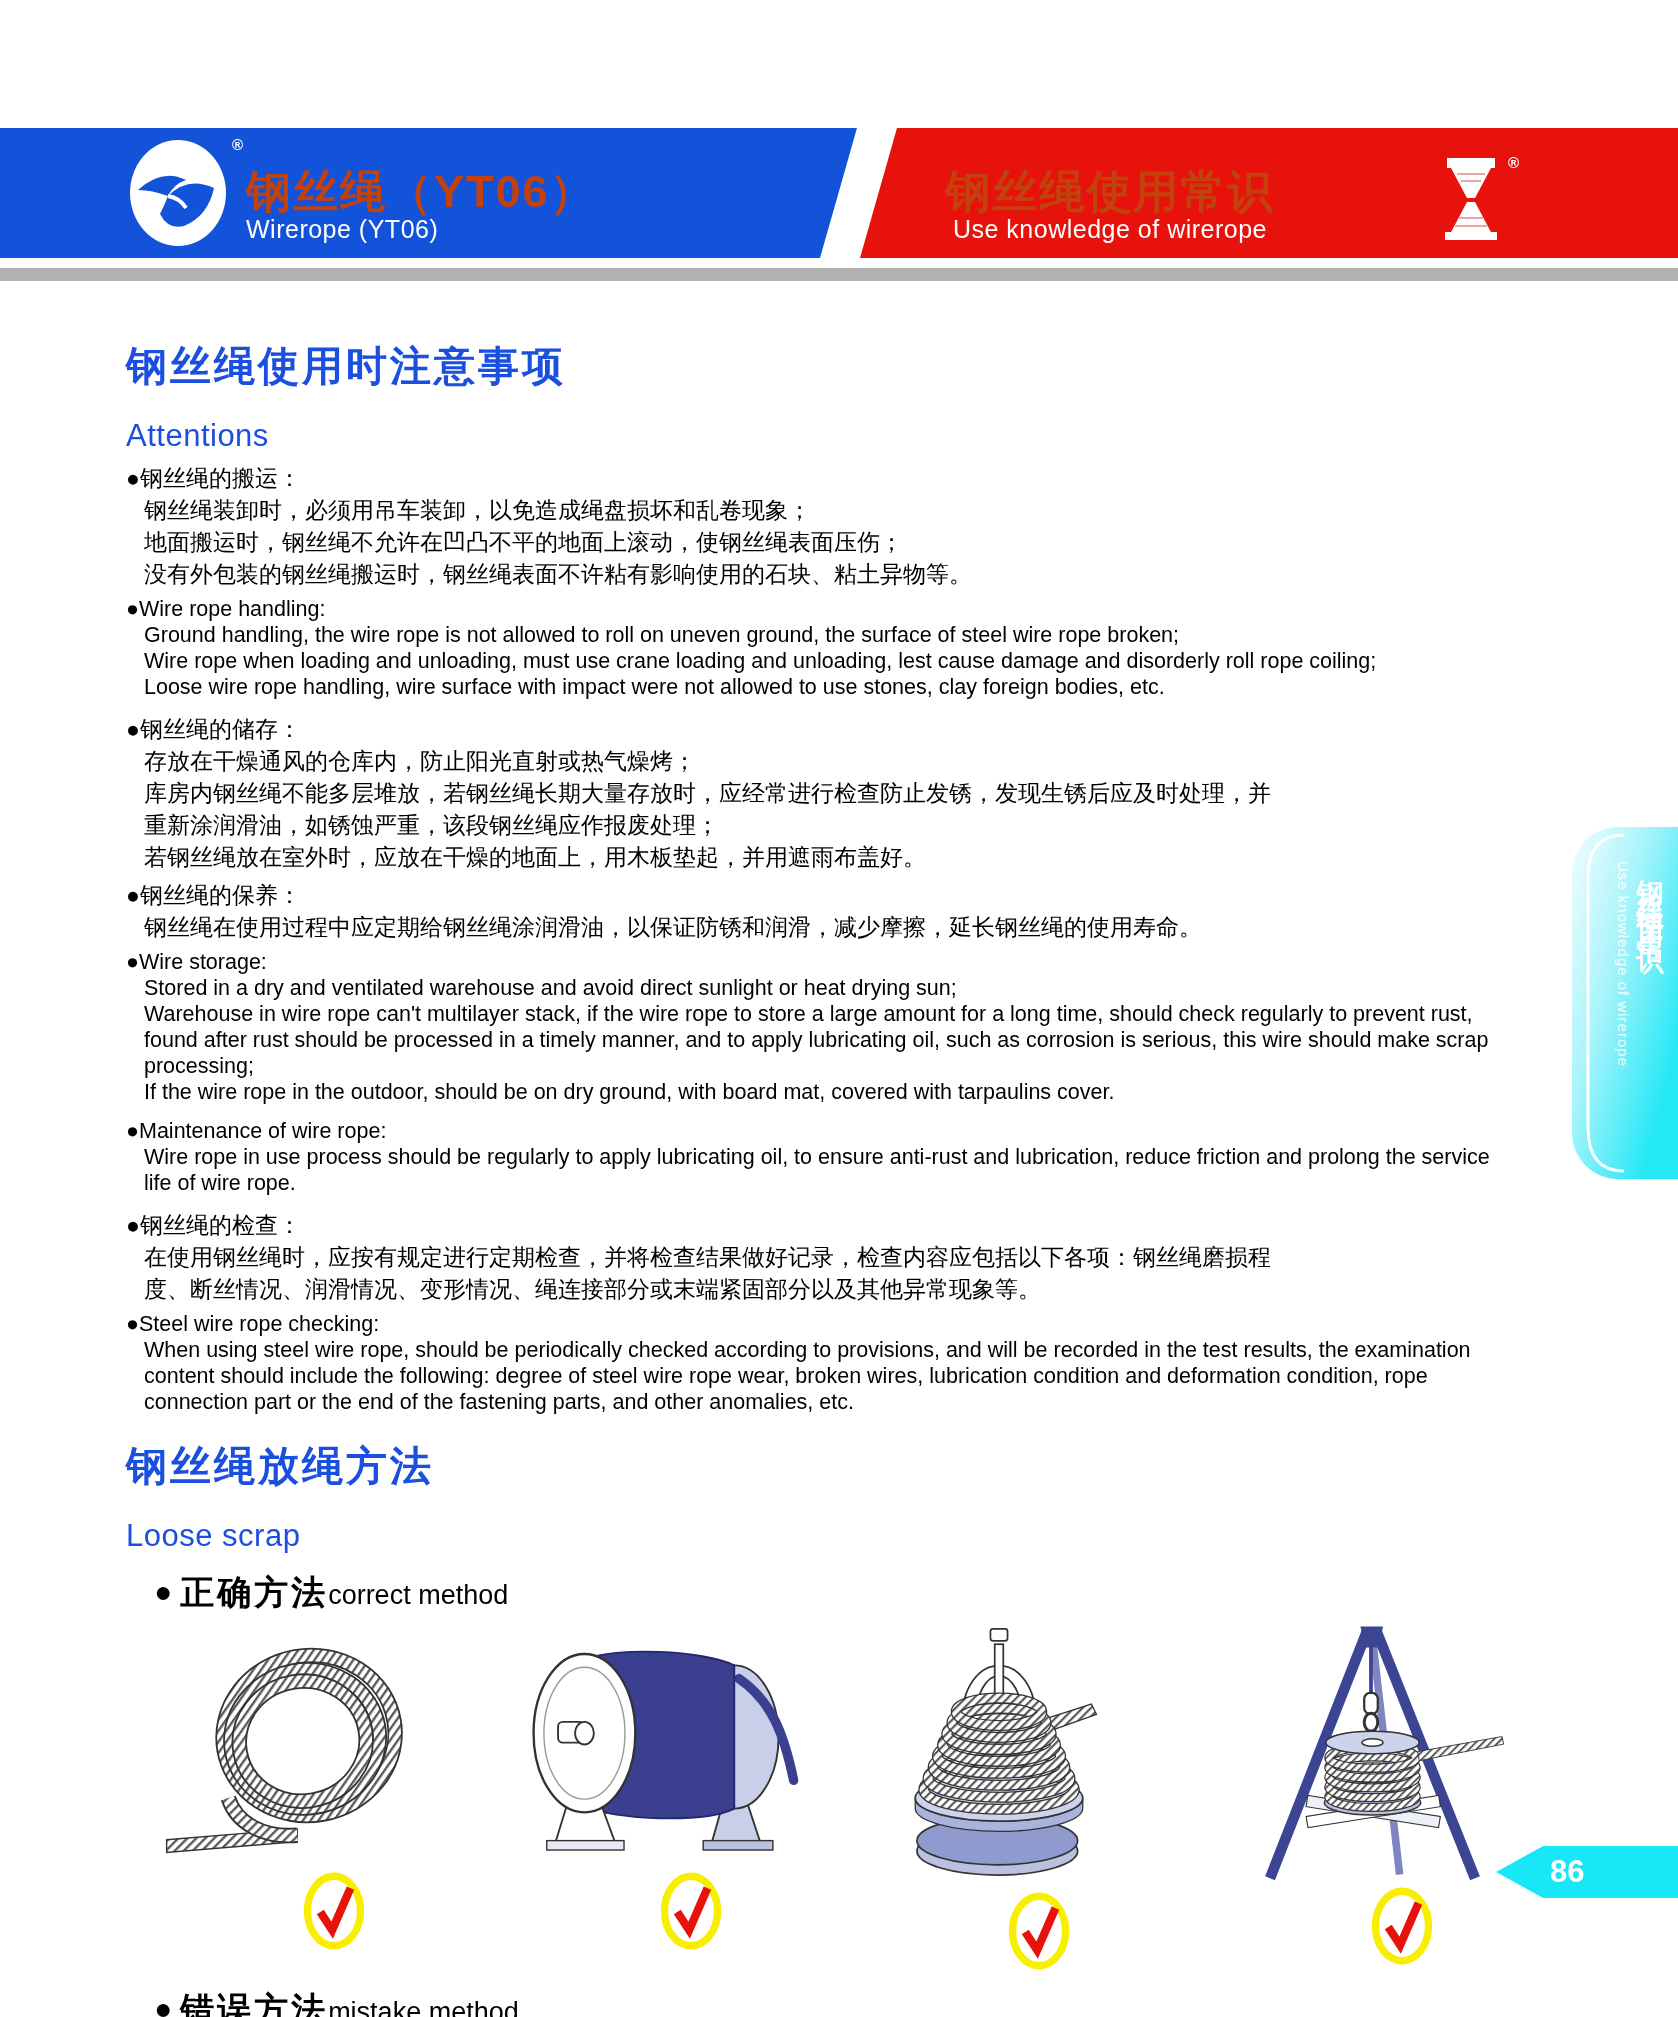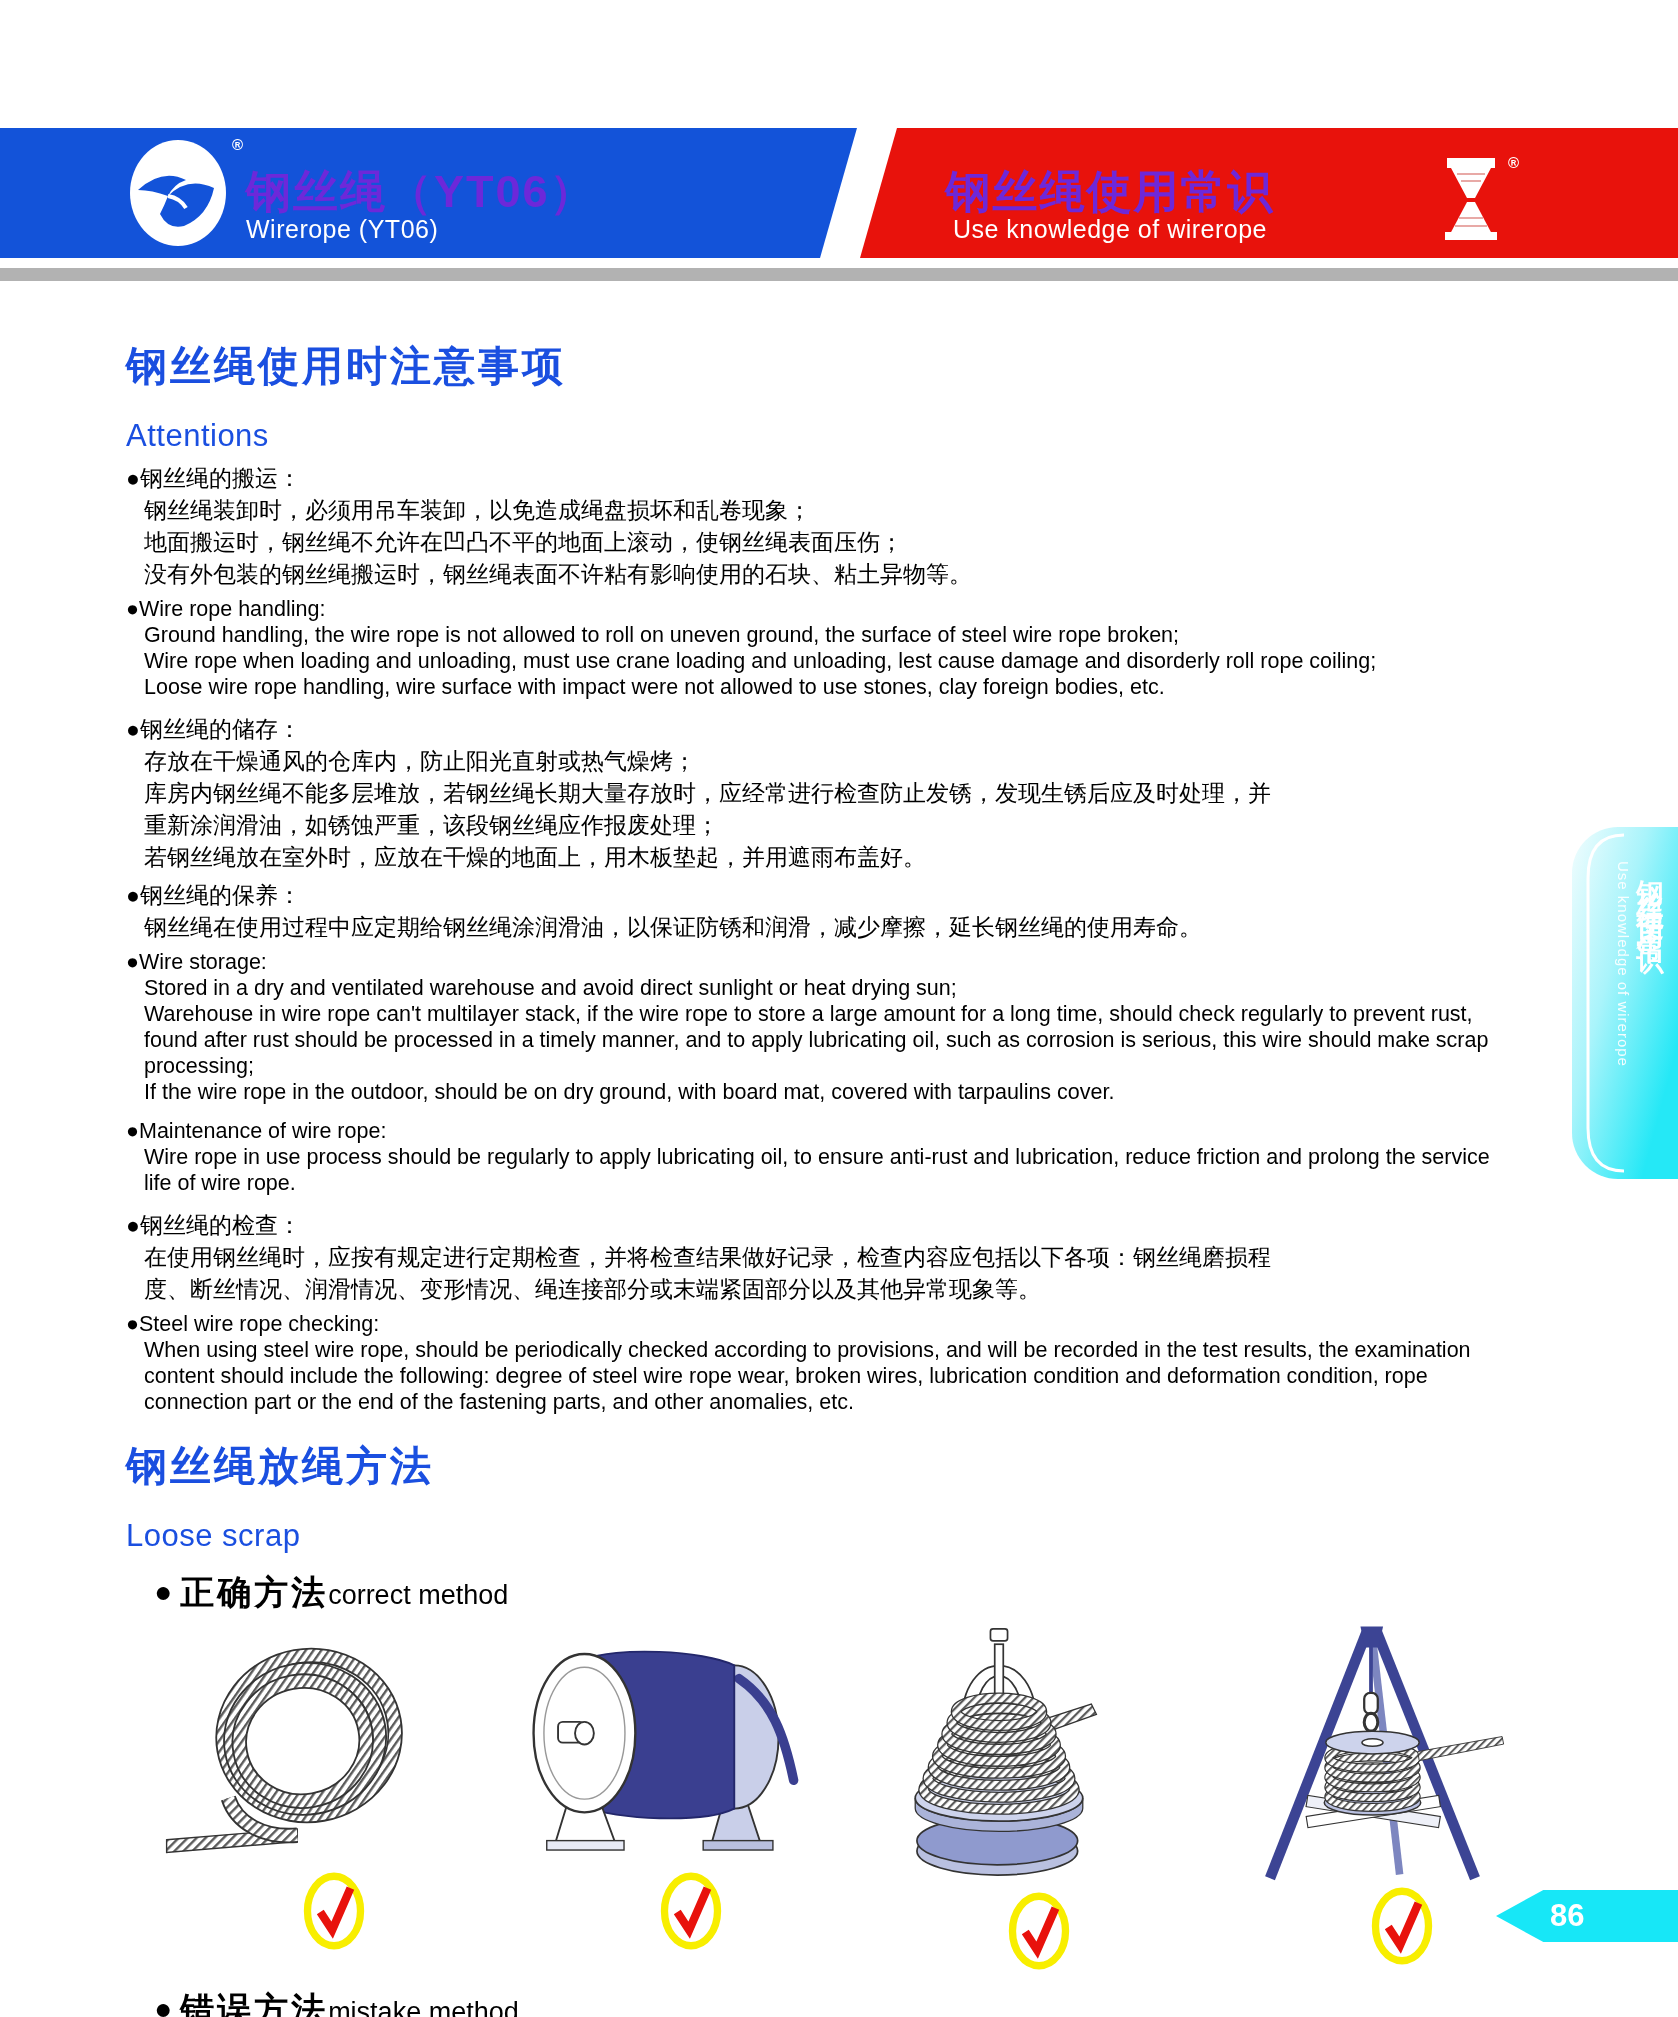--- a/index.html
+++ b/index.html
@@ -15,21 +15,21 @@
   .band { position:absolute; inset:0; }
   .band-blue { background:#1353d9; clip-path:polygon(0 0,857px 0,820px 100%,0 100%); }
   .band-red  { background:#e8120c; clip-path:polygon(897px 0,100% 0,100% 100%,860px 100%); }
   .brand-logo { position:absolute; left:128px; top:10px; width:100px; height:110px; }
   .reg-mark { position:absolute; color:#fff; font-size:15px; font-weight:bold; }
   .reg-blue { left:232px; top:8px; }
   .reg-red  { left:1508px; top:26px; }
   .hd-titles { position:absolute; top:40px; }
   .hd-titles-blue { left:246px; }
   .hd-titles-red { left:930px; width:360px; text-align:center; }
-  .hd-zh { color:#6d28d9; font-size:45px; font-weight:bold; letter-spacing:2px; line-height:1.05; }
+  .hd-zh { color:#c2410c; font-size:45px; font-weight:bold; letter-spacing:2px; line-height:1.05; }
   .hd-en { color:#fff; font-size:25px; letter-spacing:0.5px; }
   .hourglass-logo { position:absolute; left:1437px; top:28px; width:68px; height:86px; }
   .gray-bar { position:absolute; top:268px; left:0; width:1678px; height:13px; background:#b2b2b2; }
 
   
   .main { position:absolute; top:281px; left:126px; width:1460px; }
   .sec-title { color:#1a4fe0; font-size:41px; font-weight:bold; letter-spacing:3px; }
   .sec-sub   { color:#1a4fe0; font-size:31px; font-weight:normal; letter-spacing:0.5px;margin-top:24px; }
   .attentions { margin-top:58px; }
   .att-list { margin-top:8px; }
@@ -62,21 +62,21 @@
     background:linear-gradient(105deg,#f2fdfe 0%,#a9f4fb 38%,#25e8f6 82%);
     border-radius:46px 0 0 46px;
   }
   .side-curve { position:absolute; left:6px; top:5px; }
   .v-wrap { position:absolute; top:32px; right:10px; height:292px; writing-mode:vertical-rl; }
   .v-zh { color:#fff; font-size:27px; font-weight:bold; letter-spacing:11px; }
   .v-en { color:rgba(255,255,255,0.92); font-size:15px; letter-spacing:1px; margin-top:2px; }
 
   
   .page-badge {
-    position:absolute; right:0; top:1890px; width:182px; height:52px;
+    position:absolute; right:0; top:1846px; width:182px; height:52px;
     background:#17e7f7; clip-path:polygon(0 50%,26% 0,100% 0,100% 100%,26% 100%);
     display:flex; align-items:center; padding-left:54px;
     color:#fff; font-size:31px; font-weight:bold;
   }
 </style>
 </head>
 <body>
 
 <svg width="0" height="0" style="position:absolute" aria-hidden="true">
   <defs>

